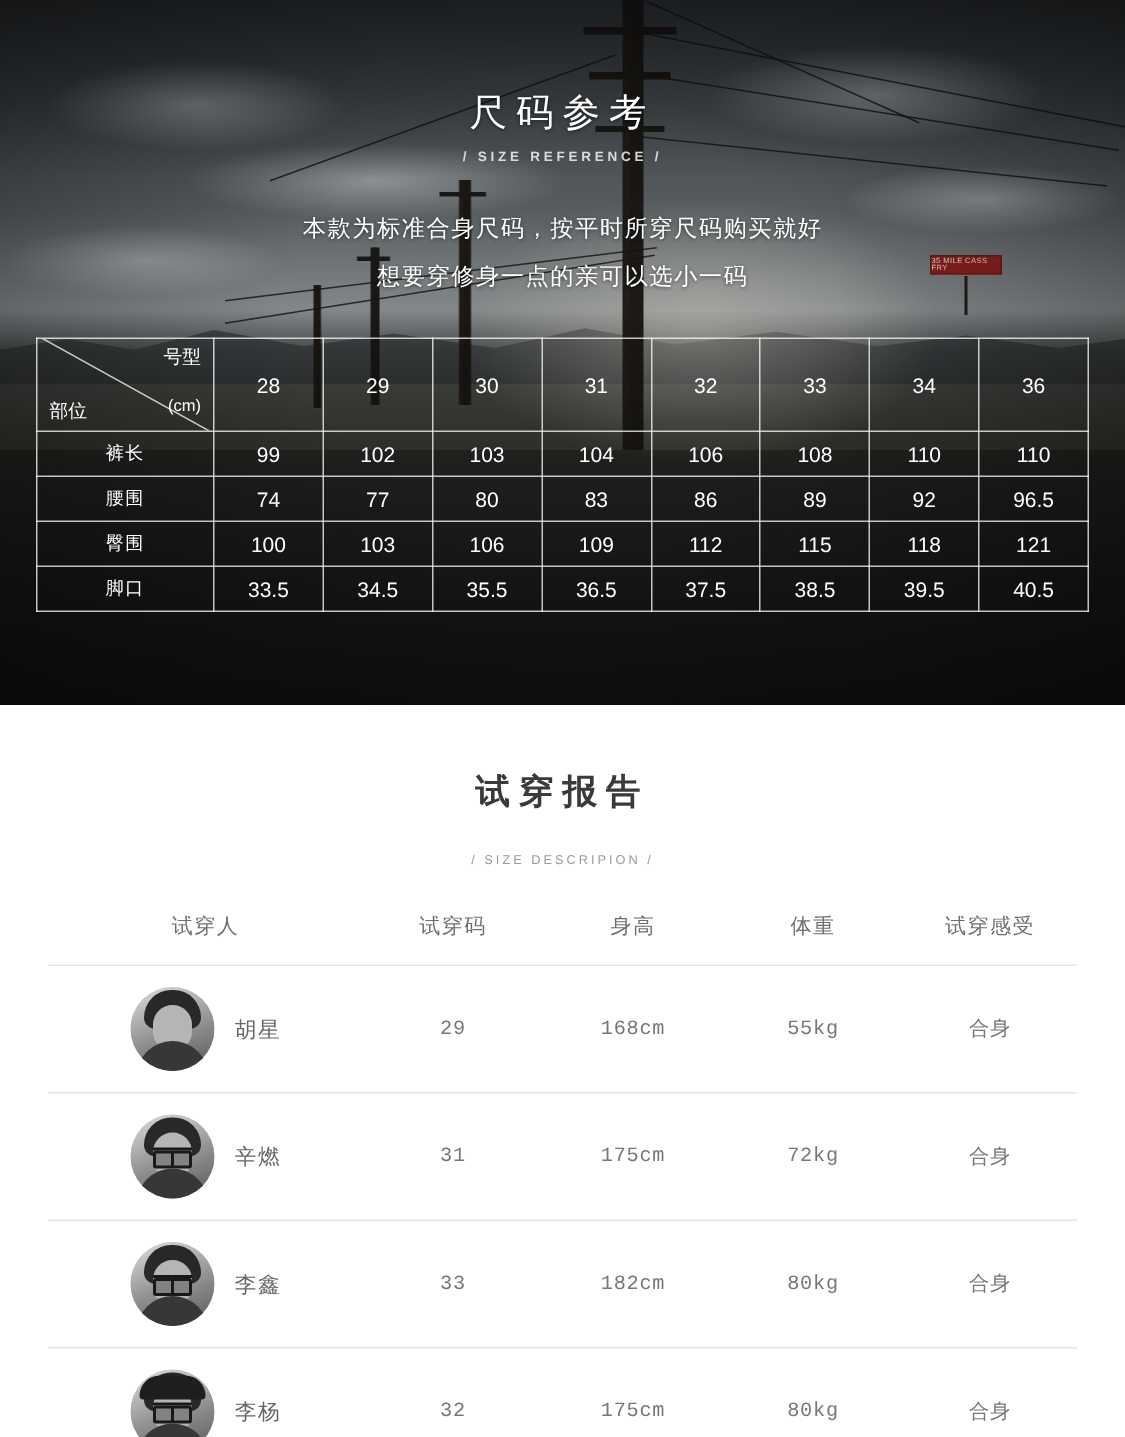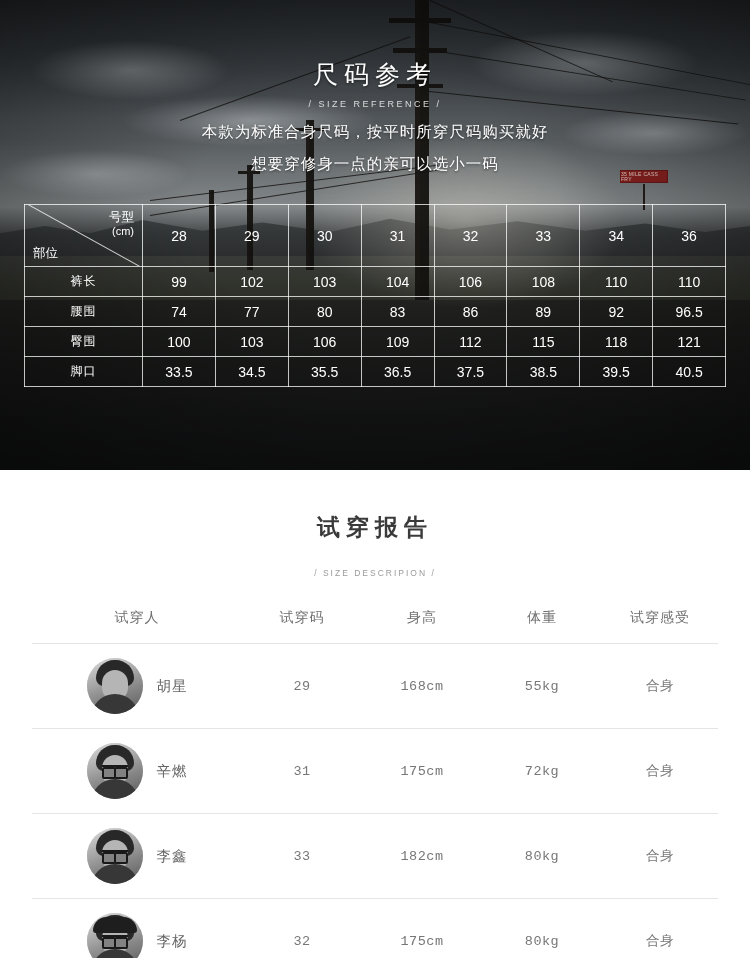--- a/index.html
+++ b/index.html
@@ -170,23 +170,24 @@
     letter-spacing: 6px;
     font-weight: normal;
     text-shadow: 0 1px 3px rgba(0,0,0,.6);
   }
   .hero-sub {
     margin-top: 8px;
     font-size: 9px;
     letter-spacing: 2.5px;
     color: #e9e9e9;
     opacity: .9;
+    font-weight: bold;
   }
   .hero-line {
-    margin-top: 8px;
+    margin-top: 29px;
     font-size: 15.5px;
     letter-spacing: 1px;
     line-height: 30px;
     text-shadow: 0 1px 3px rgba(0,0,0,.55);
   }
 
   
   .size-table-wrap {
     position: relative;
     z-index: 5;
@@ -221,21 +222,21 @@
     transform-origin: left center;
     transform: rotate(29deg);
   }
   .corner-cell .c-top {
     position: absolute;
     right: 8px; top: 5px;
     font-size: 12.5px;
     text-align: right;
     line-height: 14px;
   }
-  .corner-cell .c-top .cm { font-size: 11px; display: block; }
+  .corner-cell .c-top .cm { font-size: 11px; display: block; margin-top: 19px; }
   .corner-cell .c-bot {
     position: absolute;
     left: 8px; bottom: 4px;
     font-size: 12.5px;
   }
   td.row-label { width: 118px; font-size: 12px; letter-spacing: 1px; }
 
   
   .report {
     position: relative;

